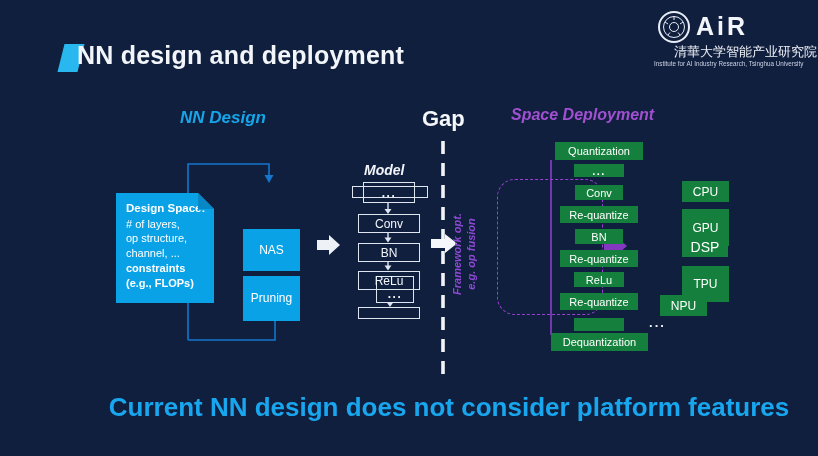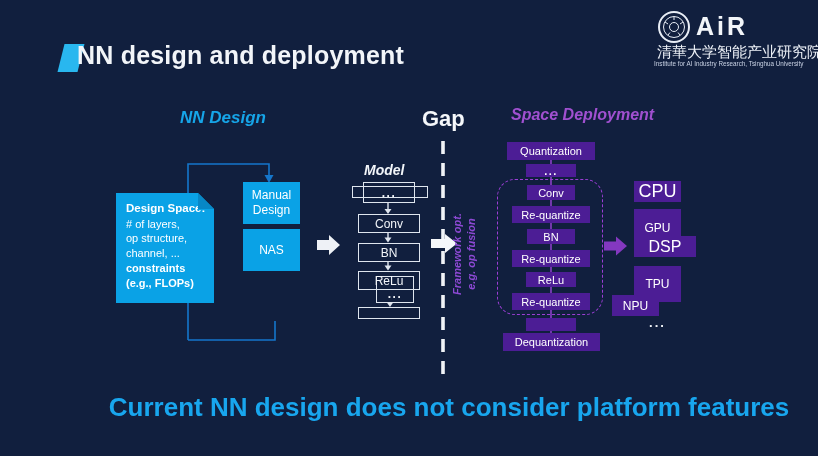--- a/index.html
+++ b/index.html
@@ -5,41 +5,41 @@
   html,body{margin:0;padding:0;}
   .slide{
     position:relative;width:818px;height:456px;overflow:hidden;
     background:#111f3e;
     font-family:"Liberation Sans", sans-serif;
   }
   
   .title-shape{position:absolute;left:61px;top:44px;width:20px;height:28px;background:#29b7ef;transform:skewX(-14deg);}
   .page-title{position:absolute;left:77px;top:41px;font-size:25px;font-weight:bold;color:#f2f5f9;letter-spacing:0.2px;}
   .logo-air{position:absolute;left:696px;top:12px;font-size:25px;font-weight:bold;color:#f2f5f9;letter-spacing:3px;font-style:normal;}
-  .logo-cn{position:absolute;left:657px;top:43px;width:160px;font-size:15px;color:#eef2f8;white-space:nowrap;font-family:"Liberation Serif", serif;}
+  .logo-cn{position:absolute;left:657px;top:43px;width:160px;font-size:13px;color:#eef2f8;white-space:nowrap;font-family:"Liberation Serif", serif;text-align:right;}
   .logo-en{position:absolute;left:654px;top:60px;width:164px;font-size:6.3px;color:#c9d2e4;white-space:nowrap;}
   
   .nn-design-label{position:absolute;left:180px;top:108px;font-size:17px;font-weight:bold;font-style:italic;color:#16a5e8;}
   .model-label{position:absolute;left:364px;top:162px;font-size:14px;font-weight:bold;font-style:italic;color:#f2f5f9;}
   .gap-label{position:absolute;left:422px;top:106px;font-size:22px;font-weight:bold;color:#f5f7fa;}
   .deploy-label{position:absolute;left:511px;top:106px;font-size:16px;font-weight:bold;font-style:italic;color:#a050d0;}
   .framework-label{position:absolute;left:402px;top:237px;width:130px;height:34px;transform:rotate(-90deg);
     text-align:center;font-size:11px;font-weight:bold;font-style:italic;color:#8d49d4;line-height:1.3;}
   
   .box-cyan{position:absolute;background:#0aa2e6;color:#fff;display:flex;align-items:center;justify-content:center;
     text-align:center;font-size:12px;line-height:1.25;}
   .design-space{position:absolute;left:116px;top:193px;width:98px;height:110px;background:#0aa2e6;color:#fff;
     clip-path:polygon(0 0,82px 0,98px 16px,98px 110px,0 110px);padding:8px 6px 0 10px;box-sizing:border-box;
     font-size:11px;line-height:1.35;}
   .design-space .ds-title{font-weight:bold;font-size:11.5px;}
   .design-space .b{font-weight:bold;}
   .box-outline{position:absolute;border:1.5px solid #dfe6ef;background:transparent;color:#f2f5f9;
     display:flex;align-items:center;justify-content:center;font-size:12px;box-sizing:border-box;}
-  .box-purple{position:absolute;background:#4c1d95;color:#fff;display:flex;align-items:center;justify-content:center;
-    font-size:11px;box-sizing:border-box;}
+  .box-purple{position:absolute;background:#15803d;color:#fff;display:flex;align-items:center;justify-content:center;
+    font-size:11px;box-sizing:border-box;margin-left:48px;}
   .dashed-rect{position:absolute;left:497px;top:179px;width:106px;height:136px;border:1.5px dashed #9c3ed6;
     border-radius:18px;box-sizing:border-box;}
   .dots{font-weight:bold;letter-spacing:1.5px;}
   .hw-more{position:absolute;left:634px;top:315px;width:47px;text-align:center;color:#f2f5f9;
     font-size:13px;font-weight:bold;letter-spacing:2px;}
   
   .footer-msg{position:absolute;left:0;top:392px;width:818px;text-align:center;
     font-size:26px;font-weight:bold;color:#18a6ee;margin-left:40px;}
   svg{position:absolute;left:0;top:0;}
 </style>
@@ -97,25 +97,25 @@
     <span># of layers,</span><br>
     <span>op structure,</span><br>
     <span>channel, ...</span><br>
     <span class="b">constraints</span><br>
     <span class="b">(e.g., FLOPs)</span>
   </div>
   <svg width="18" height="18" style="left:196px;top:193px;" viewBox="0 0 18 18">
     <polygon points="2,0 18,16 2,16" fill="#0787c6"></polygon>
   </svg>
 
-  <div class="box-cyan" style="left:243px;top:182px;width:57px;height:42px;">
-    <span>Manual Design</span>
-  </div>
   <div class="box-cyan" style="left:243px;top:229px;width:57px;height:42px;">
     <span>NAS</span>
+  </div>
+  <div class="box-cyan" style="left:243px;top:276px;width:57px;height:45px;">
+    <span>Pruning</span>
   </div>
 
   <div class="model-label">Model</div>
   <div class="box-outline" style="left:352px;top:186px;width:76px;height:12px;"></div>
   <div class="box-outline dots" style="left:363px;top:182px;width:52px;height:21px;">...</div>
   <div class="box-outline" style="left:358px;top:214px;width:62px;height:19px;">Conv</div>
   <div class="box-outline" style="left:358px;top:243px;width:62px;height:19px;">BN</div>
   <div class="box-outline dots" style="left:376px;top:276px;width:38px;height:27px;align-items:flex-end;padding-bottom:1px;">...</div>
   <div class="box-outline" style="left:358px;top:271px;width:62px;height:19px;">ReLu</div>
   <div class="box-outline" style="left:358px;top:307px;width:62px;height:12px;"></div>
@@ -135,22 +135,22 @@
   <div class="box-purple" style="left:527px;top:185px;width:48px;height:15px;">Conv</div>
   <div class="box-purple" style="left:512px;top:206px;width:78px;height:17px;">Re-quantize</div>
   <div class="box-purple" style="left:527px;top:229px;width:48px;height:15px;">BN</div>
   <div class="box-purple" style="left:512px;top:250px;width:78px;height:17px;">Re-quantize</div>
   <div class="box-purple" style="left:526px;top:272px;width:50px;height:15px;">ReLu</div>
   <div class="box-purple" style="left:512px;top:293px;width:78px;height:17px;">Re-quantize</div>
 
   <div class="box-purple" style="left:526px;top:318px;width:50px;height:13px;"></div>
   <div class="box-purple" style="left:503px;top:333px;width:97px;height:18px;">Dequantization</div>
 
-  <div class="box-purple" style="left:634px;top:181px;width:47px;height:21px;font-size:18px;">CPU</div>
+  <div class="box-purple" style="left:634px;top:181px;width:47px;height:21px;font-size:12px;">CPU</div>
   <div class="box-purple" style="left:634px;top:209px;width:47px;height:37px;font-size:12px;">GPU</div>
-  <div class="box-purple" style="left:634px;top:236px;width:62px;height:21px;font-size:16px;">DSP</div>
+  <div class="box-purple" style="left:634px;top:236px;width:46px;height:21px;font-size:14px;">DSP</div>
   <div class="box-purple" style="left:634px;top:266px;width:47px;height:36px;font-size:12px;">TPU</div>
   <div class="box-purple" style="left:612px;top:295px;width:47px;height:21px;font-size:12px;">NPU</div>
   <div class="hw-more">...</div>
 
   <div class="footer-msg">Current NN design does not consider platform features</div>
 
 </div>
 
 </body></html>

